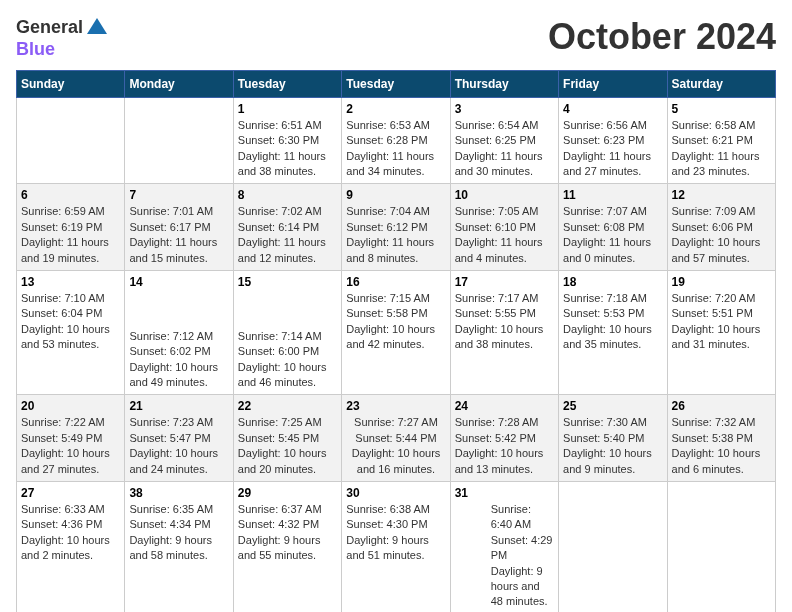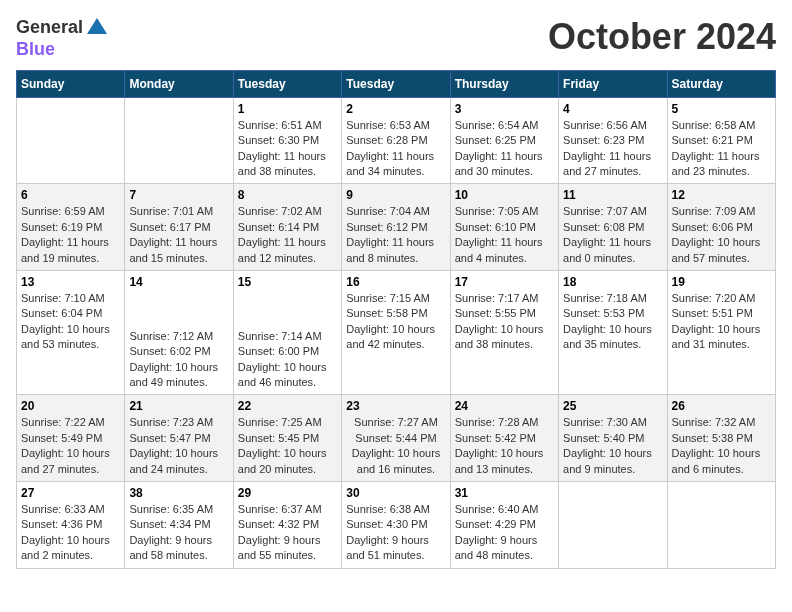--- a/index.html
+++ b/index.html
@@ -311,21 +311,21 @@
 Daylight: 9 hours and 55 minutes.</div>
         </td>
         <td>
           <span class="day-number">30</span>
           <div class="day-info" style="white-space: pre-line;">Sunrise: 6:38 AM
 Sunset: 4:30 PM
 Daylight: 9 hours and 51 minutes.</div>
         </td>
         <td>
           <span class="day-number">31</span>
-          <div class="day-info" style="white-space: pre-line;">Sunrise: 6:40 AM
+          <div class="day-info" style="white-space: pre-line; margin-left: 36px;">Sunrise: 6:40 AM
 Sunset: 4:29 PM
 Daylight: 9 hours and 48 minutes.</div>
         </td>
         <td class="empty-cell"></td>
         <td class="empty-cell"></td>
       </tr>
     </tbody>
 </table>
 
 </body></html>

